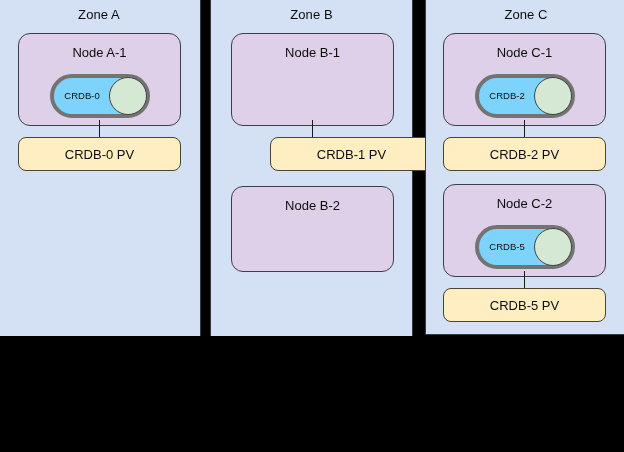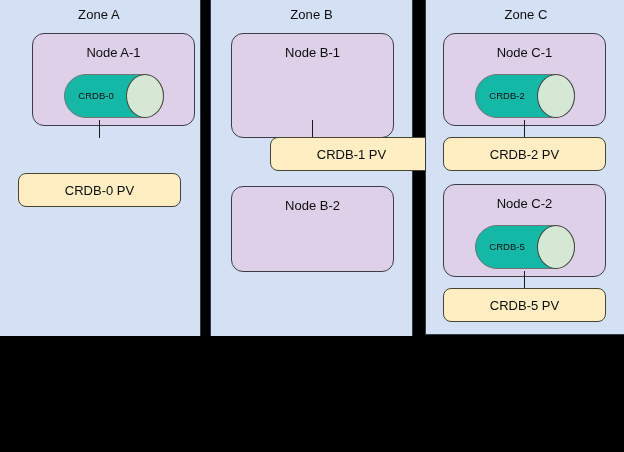--- a/index.html
+++ b/index.html
@@ -78,22 +78,22 @@
     top: 11px;
     text-align: center;
     font-size: 13px;
     color: #0c0c0c;
   }
 
   
   .cyl {
     position: absolute;
     box-sizing: border-box;
-    background: #14b8a6;
-    border: 1px solid #737373;
+    background: #7dd3fc;
+    border: 4px solid #737373;
     border-radius: 22px / 50%;
   }
   .cyl-cap {
     position: absolute;
     box-sizing: border-box;
     top: -1px;
     right: -1px;
     width: 38px;
     height: calc(100% + 2px);
     border: 1px solid #42453f;
@@ -137,37 +137,37 @@
 </style>
 </head>
 <body>
 
 <div id="canvas">
 
   <div class="zone" id="zone-a">
     <div class="zone-title">Zone A</div>
   </div>
 
-  <div class="node" style="left:32px; top:33px; width:163px; height:93px;">
+  <div class="node" style="left:18px; top:33px; width:163px; height:93px;">
     <div class="node-title">Node A-1</div>
     <div class="cyl" style="left:31px; top:40px; width:100px; height:44px;">
       <div class="cyl-cap"></div>
       <div class="cyl-label">CRDB-0</div>
     </div>
   </div>
   <div class="connector" style="left:99px; top:120px; height:18px;"></div>
-  <div class="pv" style="left:18px; top:137px; width:163px; height:34px;margin-top:36px;">
+  <div class="pv" style="left:18px; top:137px; width:163px; height:34px;">
     <span class="pv-label">CRDB-0 PV</span>
   </div>
 
   <div class="zone" id="zone-b">
     <div class="zone-title">Zone B</div>
   </div>
 
-  <div class="node" style="left:231px; top:33px; width:163px; height:105px;">
+  <div class="node" style="left:231px; top:33px; width:163px; height:93px;">
     <div class="node-title">Node B-1</div>
   </div>
   <div class="connector" style="left:312px; top:120px; height:18px;"></div>
   <div class="pv" style="left:231px; top:137px; width:163px; height:34px;margin-left:39px;">
     <span class="pv-label">CRDB-1 PV</span>
   </div>
 
   <div class="node" style="left:231px; top:186px; width:163px; height:86px;padding-left:12px;">
     <div class="node-title">Node B-2</div>
   </div>

